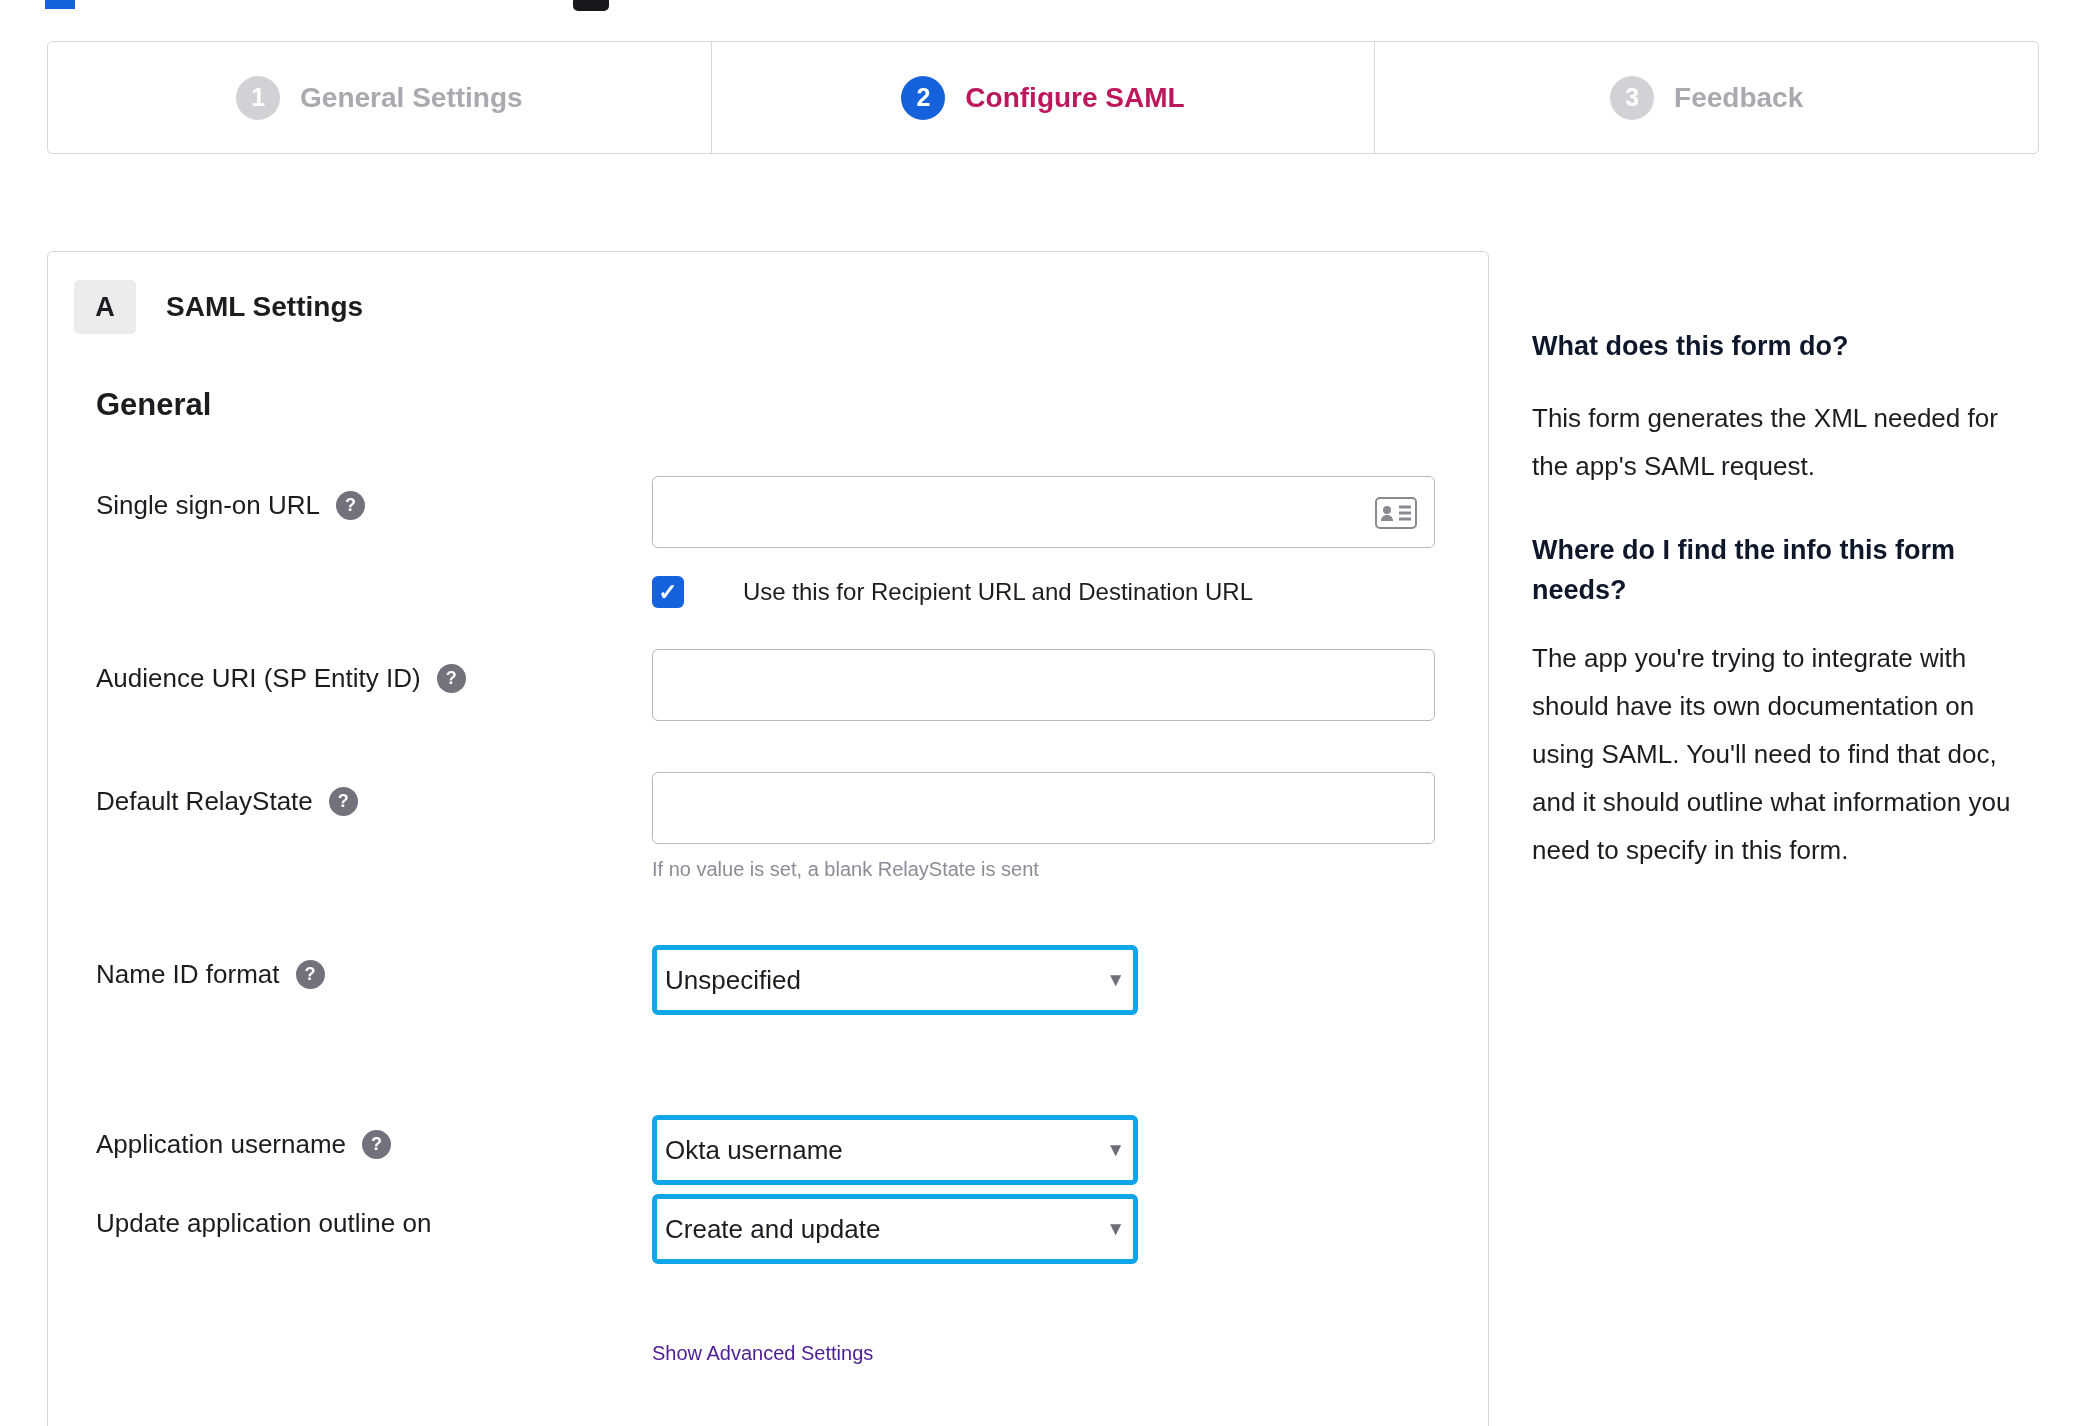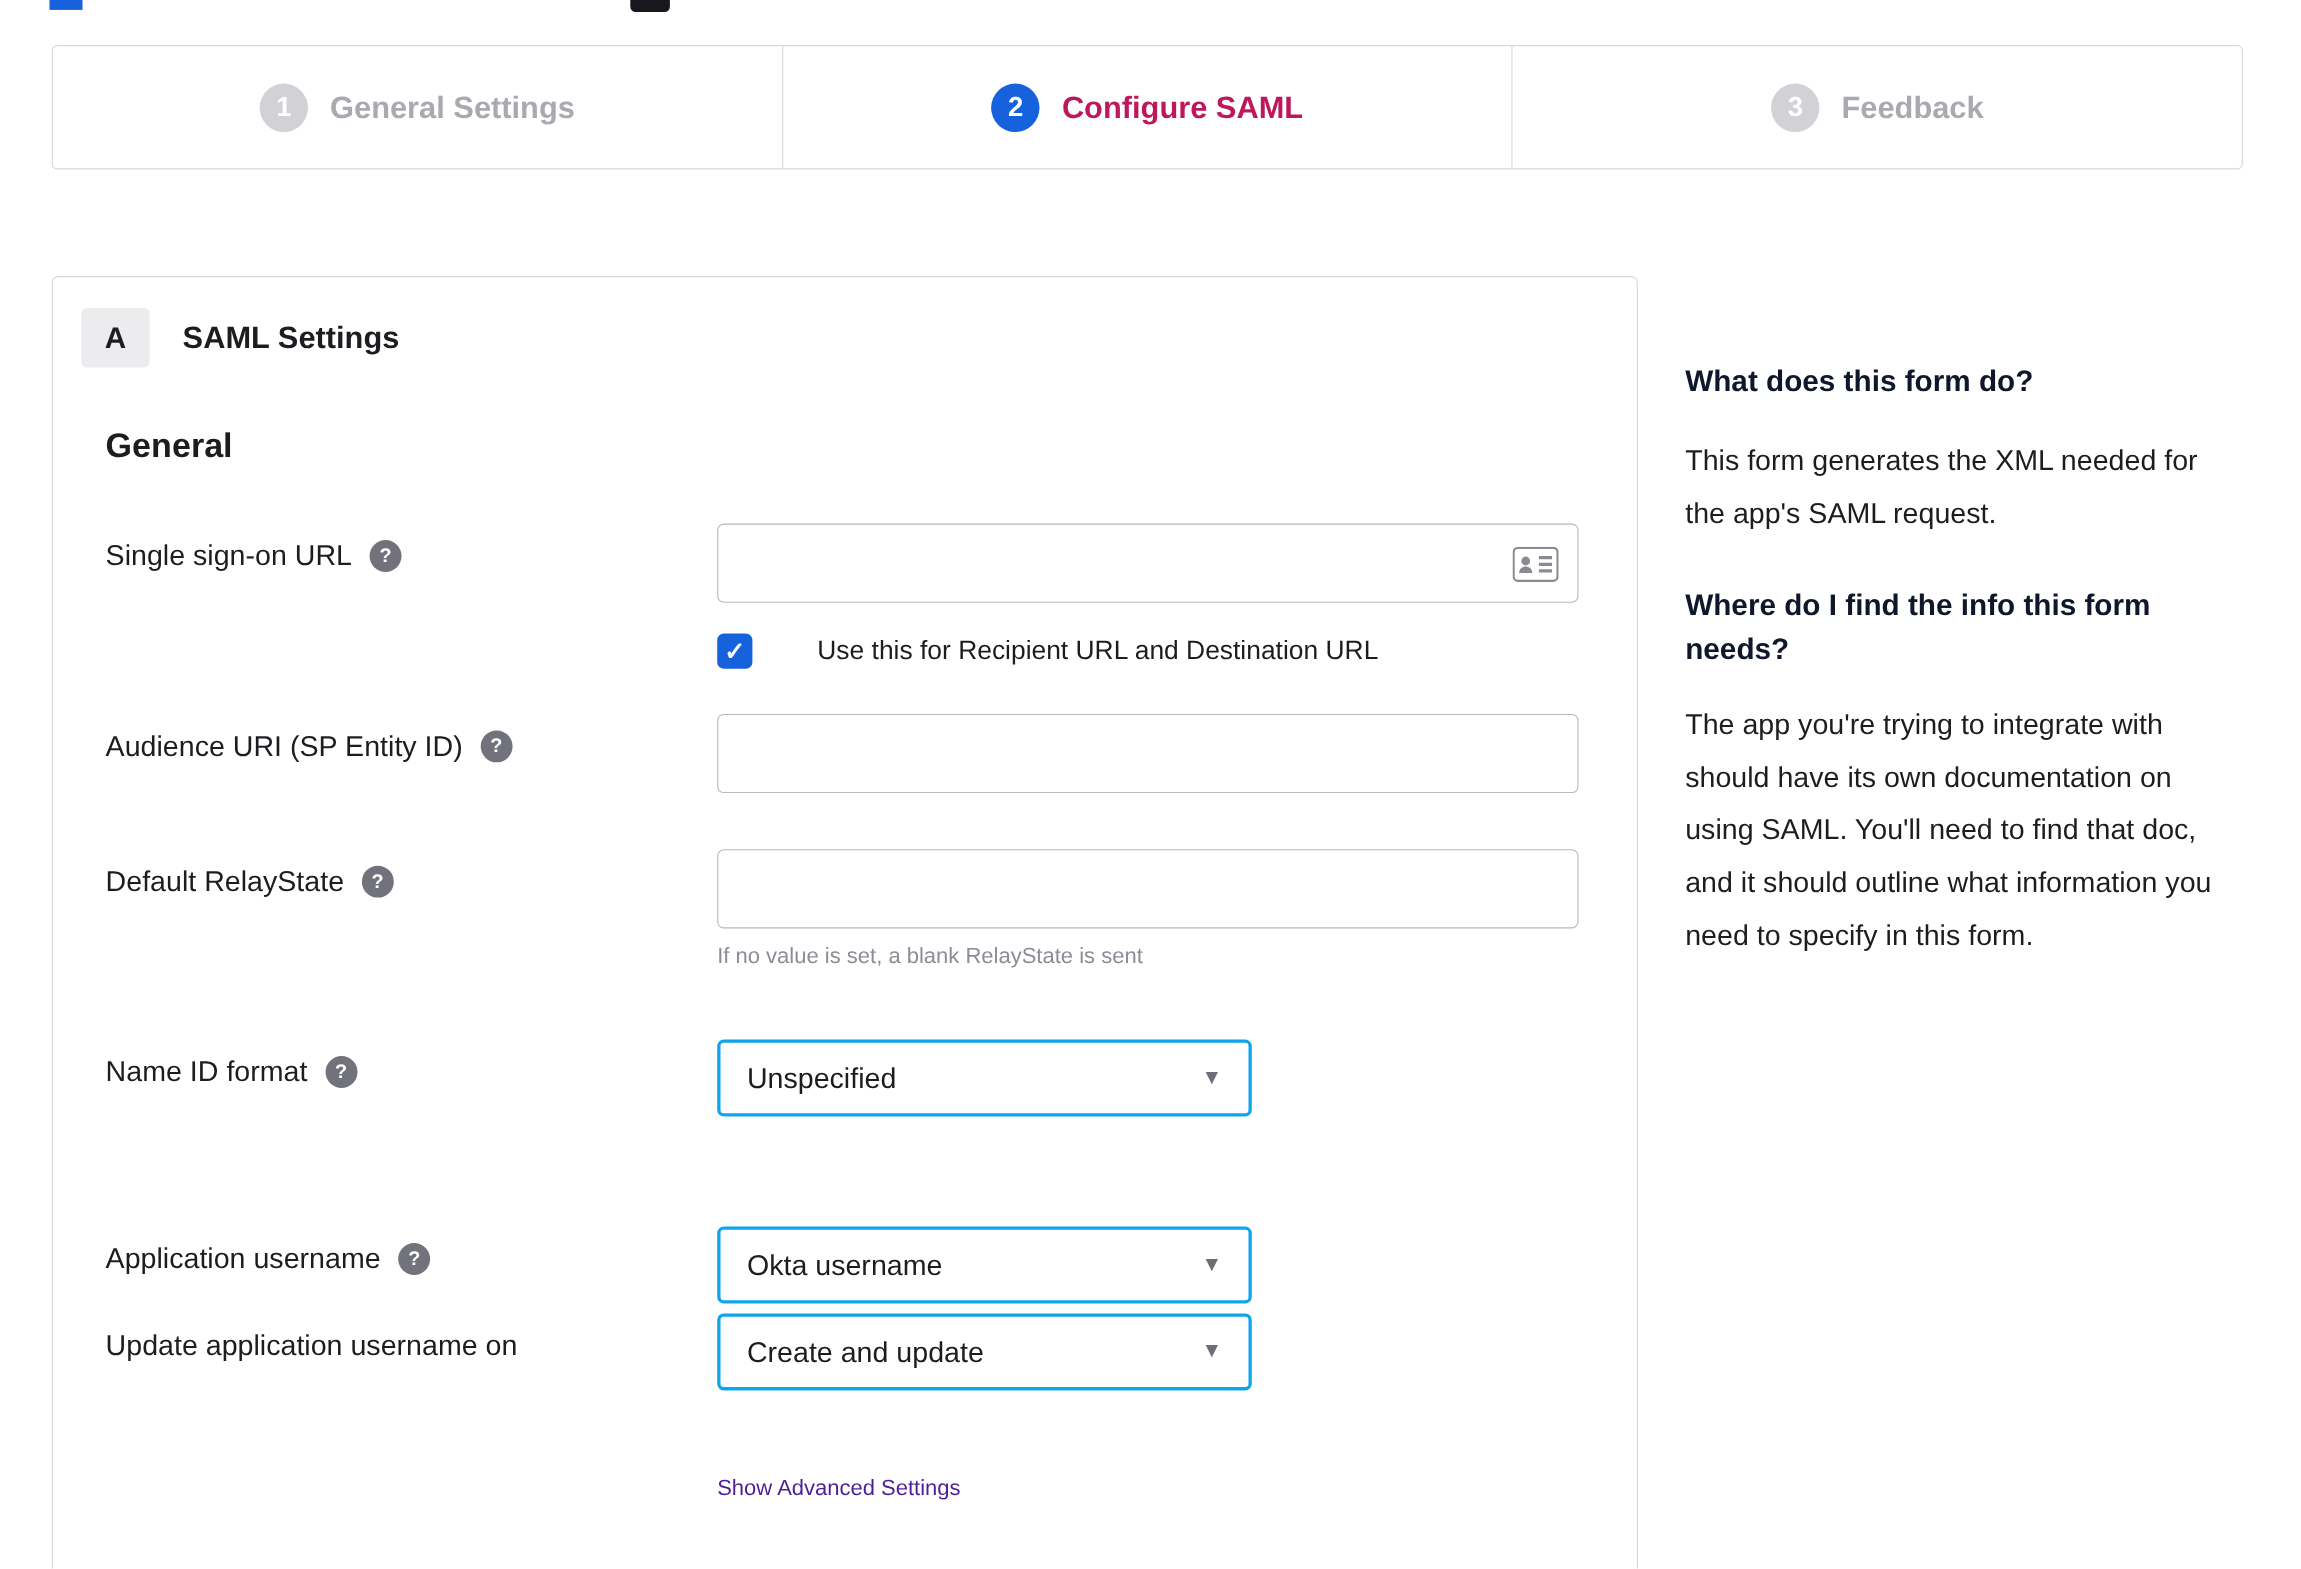--- a/index.html
+++ b/index.html
@@ -66,23 +66,23 @@
   .checkbox {
     width:32px; height:32px; background:#1662dd; border-radius:6px; color:#fff;
     font-size:23px; font-weight:bold; display:flex; align-items:center; justify-content:center;
     cursor:pointer; flex:none;
   }
   .checkbox-label { font-size:24px;margin-left:35px; }
 
   .hint { font-size:20px; color:#8c8c96; margin-top:14px; }
 
   .select {
-    width:486px; height:70px; border:3px solid #0ea5e9; border-radius:6px; background:#fff;
+    width:486px; height:70px; border:5px solid #0ea5e9; border-radius:6px; background:#fff;
     display:flex; align-items:center; justify-content:space-between;
-    padding:0 24px; box-sizing:border-box; font-size:26px; cursor:pointer;
+    padding:0 8px; box-sizing:border-box; font-size:26px; cursor:pointer;
   }
   .caret { color:#6e6e78; font-size:19px; }
 
   .advanced-link {
     position:absolute; top:1090px; left:604px; width:783px; text-align:left;
     font-size:20px; color:#4c1d95; cursor:pointer; text-decoration:none;
   }
 
   
   .sidebar { position:absolute; left:1532px; top:326px; width:500px; }
@@ -186,21 +186,21 @@
       <span class="help-icon">?</span>
     </div>
     <div class="select">
       <span>Okta username</span>
       <span class="caret">▼</span>
     </div>
   </div>
 
   <div class="row" style="top:942px;">
     <div class="row-label">
-      <span>Update application username on</span>
+      <span>Update application outline on</span>
     </div>
     <div class="select">
       <span>Create and update</span>
       <span class="caret">▼</span>
     </div>
   </div>
 
   <a class="advanced-link" href="#">Show Advanced Settings</a>
 </div>
 

